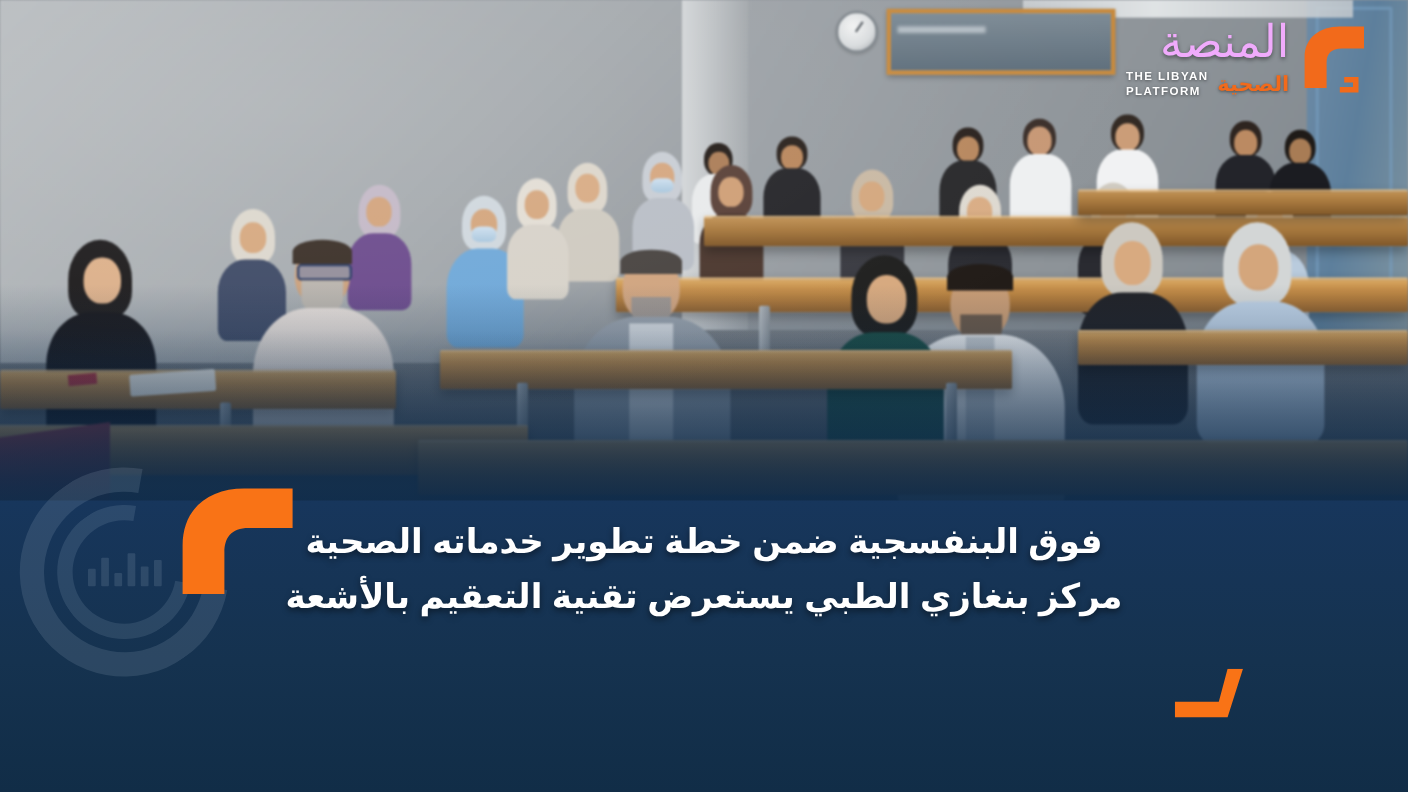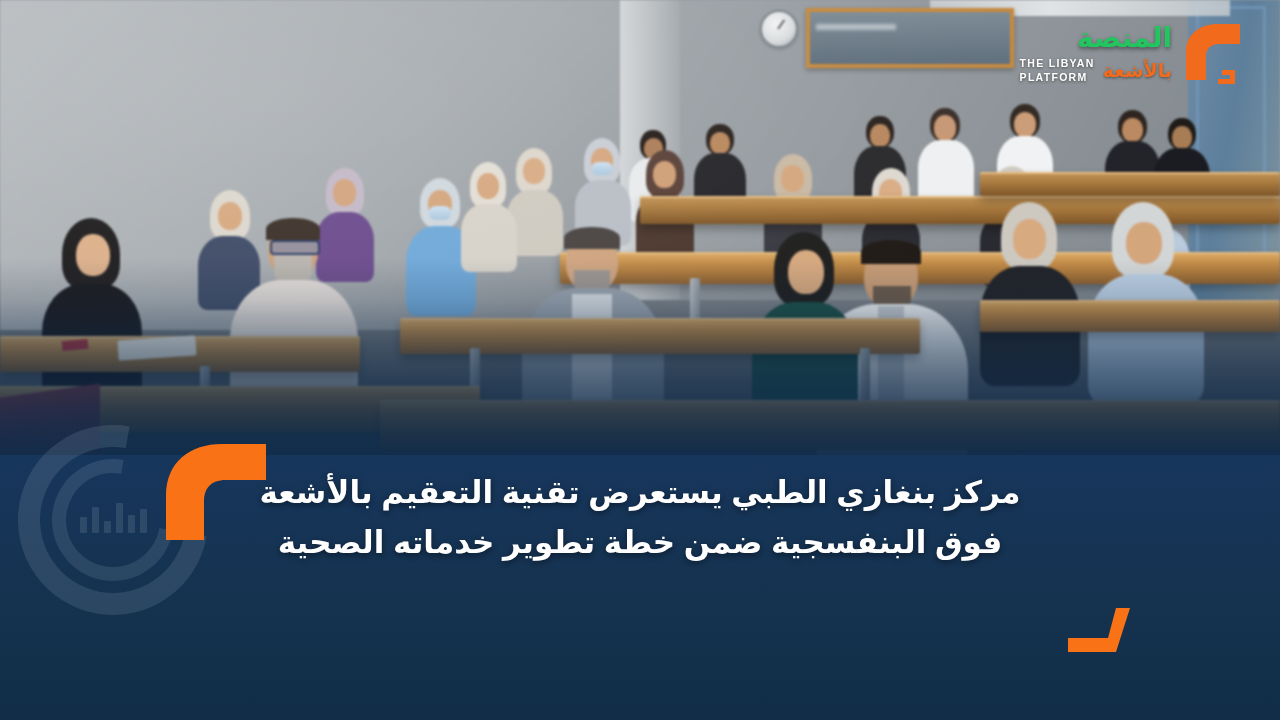--- a/index.html
+++ b/index.html
@@ -155,21 +155,21 @@
   }
   .watermark .bars i { display:block; width:7px; background:#cfdceb; border-radius:1px; }
 
   
   .brand {
     position:absolute; right: 34px; top: 18px;
     display:flex; align-items:center; gap:10px;
   }
   .brand-text { text-align:right; line-height:1; }
   .brand-ar {
-    font-size: 28px; font-weight: 700; color:#22c55e;
+    font-size: 41px; font-weight: 400; color:#f0abfc;
     letter-spacing:-1px; direction: rtl;
     text-shadow: 0 2px 4px rgba(0,0,0,.45);
   }
   .brand-sub-row{
     display:flex; align-items:center; justify-content:flex-end; gap:8px; margin-top:5px;
   }
   .brand-ar2 {
     font-size: 19px; font-weight:700; color:#F26A1B; direction: rtl;
     text-shadow: 0 1px 3px rgba(0,0,0,.45);
   }
@@ -410,21 +410,21 @@
   </div>
 
   <div class="brand">
     <div class="brand-text">
       <div class="brand-ar">المنصة</div>
       <div class="brand-sub-row">
         <div class="brand-en">
           <div>THE LIBYAN</div>
           <div>PLATFORM</div>
         </div>
-        <div class="brand-ar2">بالأشعة</div>
+        <div class="brand-ar2">الصحية</div>
       </div>
     </div>
     <div class="brand-mark">
       <svg viewBox="0 0 64 72" width="64" height="72" aria-hidden="true">
         <path d="M4 62 L4 34 C4 16 18 6 36 6 L58 6 L58 26 L38 26 C28 26 24 31 24 39 L24 62 Z" fill="#F26A1B"></path>
         <path d="M40 52 L53 52 L53 66 L36 66 L36 61 L48 61 L48 57 L40 57 Z" fill="#F26A1B"></path>
       </svg>
     </div>
   </div>
 
@@ -434,18 +434,18 @@
     </svg>
   </div>
 
   <div class="glyph-l">
     <svg viewBox="0 0 66 46" width="66" height="46" aria-hidden="true">
       <path d="M48 0 L62 0 L48 44 L0 44 L0 30 L40 30 Z" fill="#F97316"></path>
     </svg>
   </div>
 
   <div class="headline">
+    <span class="hl-line">فوق البنفسجية ضمن خطة تطوير خدماته الصحية</span>
     <span class="hl-line">مركز بنغازي الطبي يستعرض تقنية التعقيم بالأشعة</span>
-    <span class="hl-line">فوق البنفسجية ضمن خطة تطوير خدماته الصحية</span>
   </div>
 
 
 </div>
 
 </body></html>

